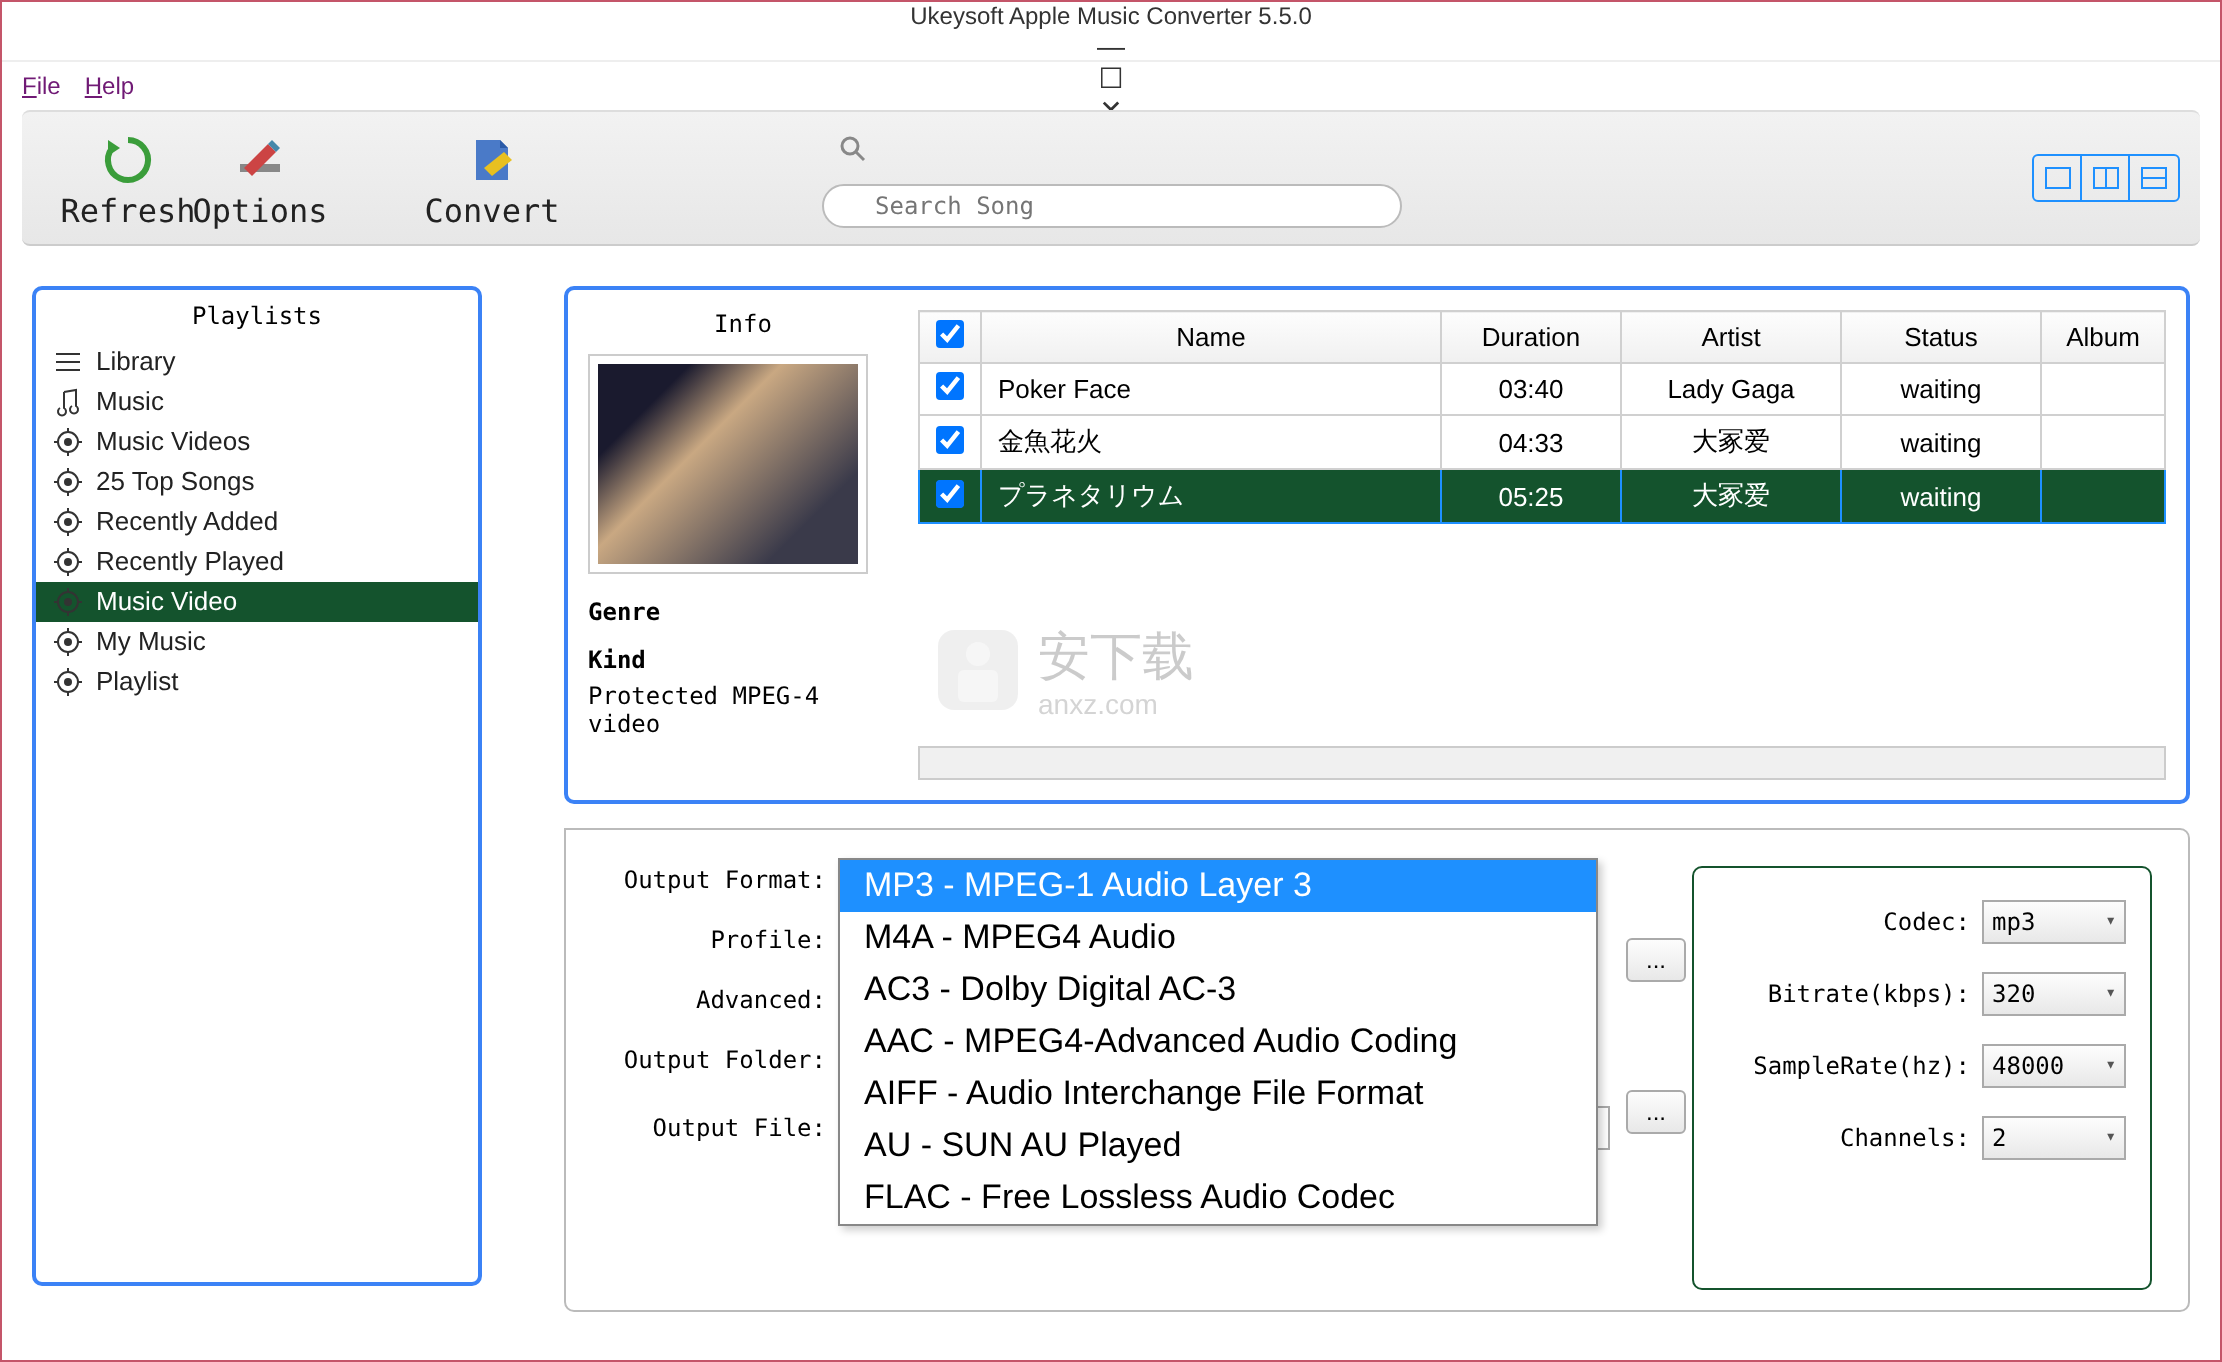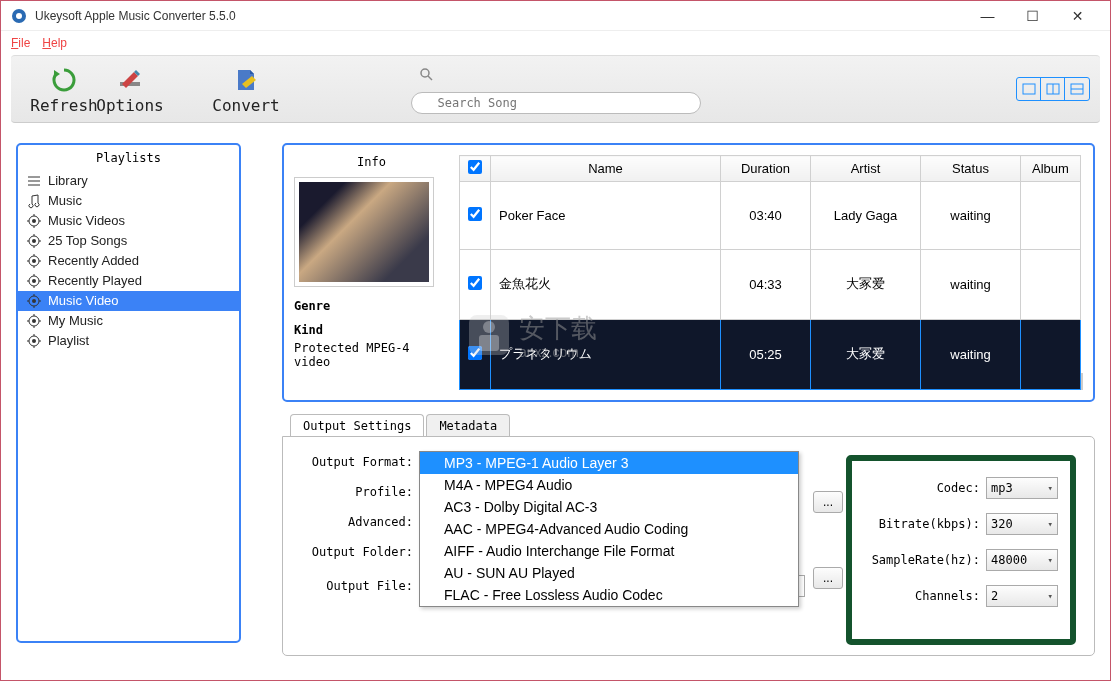--- a/index.html
+++ b/index.html
@@ -1,70 +1,70 @@
 <!DOCTYPE html>
 <html><head>
 <meta charset="utf-8">
 <style>
 * { box-sizing: border-box; margin: 0; padding: 0; }
 body { font-family: "Segoe UI", Tahoma, sans-serif; font-size: 12px; background: #fff; }
 .window { width: 1111px; height: 681px; border: 1px solid #c45569; position: relative; }
-.titlebar { height: 30px; display: flex; align-items: center; padding: 0 10px; background: #fff; border-bottom: 1px solid #eee; }
+.titlebar { height: 30px; display: flex; align-items: center; padding: 0 10px; background: #fff; border-bottom: 1px solid #eee; flex-direction: column; }
 .titlebar .app-icon { width: 16px; height: 16px; margin-right: 8px; }
 .titlebar .title { flex: 1; font-size: 12px; color: #333; }
 .titlebar .win-btn { width: 45px; height: 28px; display: flex; align-items: center; justify-content: center; font-size: 14px; color: #333; }
 .menubar { height: 24px; display: flex; align-items: center; padding: 0 10px; gap: 12px; background: #fff; }
-.menubar span { font-size: 12px; color: #ef4444; }
+.menubar span { font-size: 12px; color: #701a75; }
 .menubar .ul { text-decoration: underline; }
 .toolbar { height: 68px; background: linear-gradient(#f2f2f2, #e7e7e7); border-top: 1px solid #ddd; border-bottom: 1px solid #ccc; display: flex; align-items: center; padding: 0 20px; position: relative; margin: 0 10px; border-radius: 4px; }
 .tool-btn { display: flex; flex-direction: column; align-items: center; width: 66px; font-family: monospace; font-size: 16px; color: #222; }
 .tool-btn .icon { width: 32px; height: 32px; display: flex; align-items: center; justify-content: center; }
 .search-wrap { position: absolute; left: 50%; transform: translateX(-50%); }
 .search { width: 290px; height: 22px; border: 1px solid #bbb; border-radius: 11px; padding: 0 8px 0 26px; font-family: monospace; font-size: 12px; background: #fff; margin-top: 28px; }
 .search-wrap .mag { position: absolute; left: 8px; top: 3px; width: 14px; height: 14px; }
 .view-btns { position: absolute; right: 10px; display: flex; border: 1px solid #1e90ff; border-radius: 3px; }
 .view-btns div { width: 24px; height: 22px; border-right: 1px solid #1e90ff; display: flex; align-items: center; justify-content: center; }
 .view-btns div:last-child { border-right: none; }
 .main { display: flex; padding: 20px 15px 15px 15px; gap: 12px; height: 548px; }
 .panel { border: 2px solid #3b82f6; border-radius: 5px; background: #fff; }
 .playlists { width: 225px; height: 500px; }
 .playlists-header { text-align: center; font-family: monospace; font-size: 12px; padding: 6px 0; }
 .pl-item { display: flex; align-items: flex-start; padding: 2px 8px; gap: 6px; font-size: 13px; color: #222; cursor: pointer; }
-.pl-item.selected { background: #3b82f6; color: #fff; }
+.pl-item.selected { background: #14532d; color: #fff; }
 .pl-item .picon { width: 16px; height: 16px; flex-shrink: 0; }
 .right-col { flex: 1; display: flex; flex-direction: column; gap: 12px; margin-left: 29px; }
 .top-panel { flex: 1; display: flex; padding: 10px; gap: 10px; position: relative; }
 .info-col { width: 155px; font-family: monospace; font-size: 12px; }
 .info-header { text-align: center; margin-bottom: 8px; }
 .thumb { width: 140px; height: 110px; border: 1px solid #ccc; padding: 4px; margin-bottom: 12px; }
 .thumb-inner { width: 100%; height: 100%; background: linear-gradient(135deg, #1a1a2e 20%, #c9a882 40%, #3a3a4a 80%); position: relative; }
 .info-label { font-weight: bold; margin-top: 10px; margin-bottom: 4px; }
-.table-col { flex: 1; display: flex; flex-direction: row; }
+.table-col { flex: 1; display: flex; flex-direction: column; }
 .tbl { width: 100%; border-collapse: collapse; }
 .tbl th, .tbl td { border: 1px solid #d0d0d0; padding: 4px 8px; text-align: center; font-size: 13px; background: #fff; }
 .tbl th { background: linear-gradient(#fdfdfd, #f0f0f0); font-weight: normal; }
 .tbl td.name { text-align: left; }
-.tbl tr.sel td { background: #0f172a; color: #fff; border-color: #1e90ff; }
+.tbl tr.sel td { background: #14532d; color: #fff; border-color: #1e90ff; }
 .tbl .chk { width: 30px; }
 .hscroll { height: 17px; background: #f0f0f0; border: 1px solid #ccc; margin-top: auto; }
 .watermark { position: absolute; left: 180px; top: 150px; width: 180px; opacity: 0.5; font-size: 28px; color: #c2410c; }
 .bottom-panel { height: 242px; display: flex; flex-direction: column; }
 .tabs { display: flex; margin-left: 8px; margin-top: -1px; position: relative; top: 1px; }
 .tab { border: 1px solid #bbb; border-bottom: none; border-radius: 4px 4px 0 0; padding: 4px 12px; font-family: monospace; font-size: 12px; background: #fff; margin-right: 2px; }
 .tab.inactive { background: #f0f0f0; }
 .settings-body { border: 1px solid #bbb; border-radius: 0 5px 5px 5px; flex: 1; padding: 18px 18px 10px 18px; display: flex; gap: 20px; position: relative; }
 .left-settings { width: 510px; }
 .setting-row { display: flex; align-items: center; margin-bottom: 16px; font-family: monospace; font-size: 12px; }
 .setting-row label { width: 112px; text-align: right; margin-right: 6px; }
 .dropdown-open { position: absolute; left: 136px; top: 14px; width: 380px; background: #fff; border: 1px solid #888; box-shadow: 2px 2px 4px rgba(0,0,0,0.2); z-index: 10; }
-.dropdown-open div { padding: 3px 24px; font-size: 14px; }
+.dropdown-open div { padding: 3px 12px; font-size: 17px; }
 .dropdown-open div.sel { background: #1e90ff; color: #fff; }
 .browse-btn { width: 30px; height: 22px; border: 1px solid #aaa; border-radius: 3px; margin-left: 6px; background: linear-gradient(#fdfdfd,#e8e8e8); display: flex; align-items: center; justify-content: center; }
 .out-file { border: 1px solid #aaa; height: 22px; width: 386px; padding: 0 6px; font-size: 13px; }
-.right-settings { border: 6px solid #14532d; border-radius: 5px; width: 230px; padding: 16px 12px; margin-left: auto; }
+.right-settings { border: 1px solid #14532d; border-radius: 5px; width: 230px; padding: 16px 12px; margin-left: auto; }
 .rs-row { display: flex; align-items: center; margin-bottom: 14px; font-family: monospace; font-size: 12px; }
 .rs-row label { flex: 1; text-align: right; margin-right: 6px; }
 .combo { width: 72px; height: 22px; border: 1px solid #aaa; background: linear-gradient(#fdfdfd,#e8e8e8); display: flex; align-items: center; padding: 0 4px; font-size: 12px; position: relative; }
 .combo::after { content: "▾"; position: absolute; right: 4px; font-size: 9px; color: #555; }
 input[type=checkbox] { width: 14px; height: 14px; }
 </style>
 </head>
 <body>
 
 <div class="window">
@@ -312,24 +312,20 @@
               <rect x="5" y="20" width="40" height="40" rx="8" fill="#ccc" opacity="0.6"></rect>
               <circle cx="25" cy="32" r="6" fill="#eee"></circle>
               <rect x="15" y="40" width="20" height="16" rx="3" fill="#eee"></rect>
               <text x="55" y="42" font-size="26" fill="#999">安下载</text>
               <text x="55" y="62" font-size="14" fill="#aaa">anxz.com</text>
             </svg>
         </div>
       </div>
 
       <div class="bottom-panel">
-        <div class="tabs">
-          <div class="tab">Output Settings</div>
-          <div class="tab inactive">Metadata</div>
-        </div>
         <div class="settings-body">
           <div class="left-settings">
             <div class="setting-row">
                 <label>Output Format:</label>
               </div>
             <div class="setting-row">
                 <label>Profile:</label>
               </div>
             <div class="setting-row">
                 <label>Advanced:</label>

